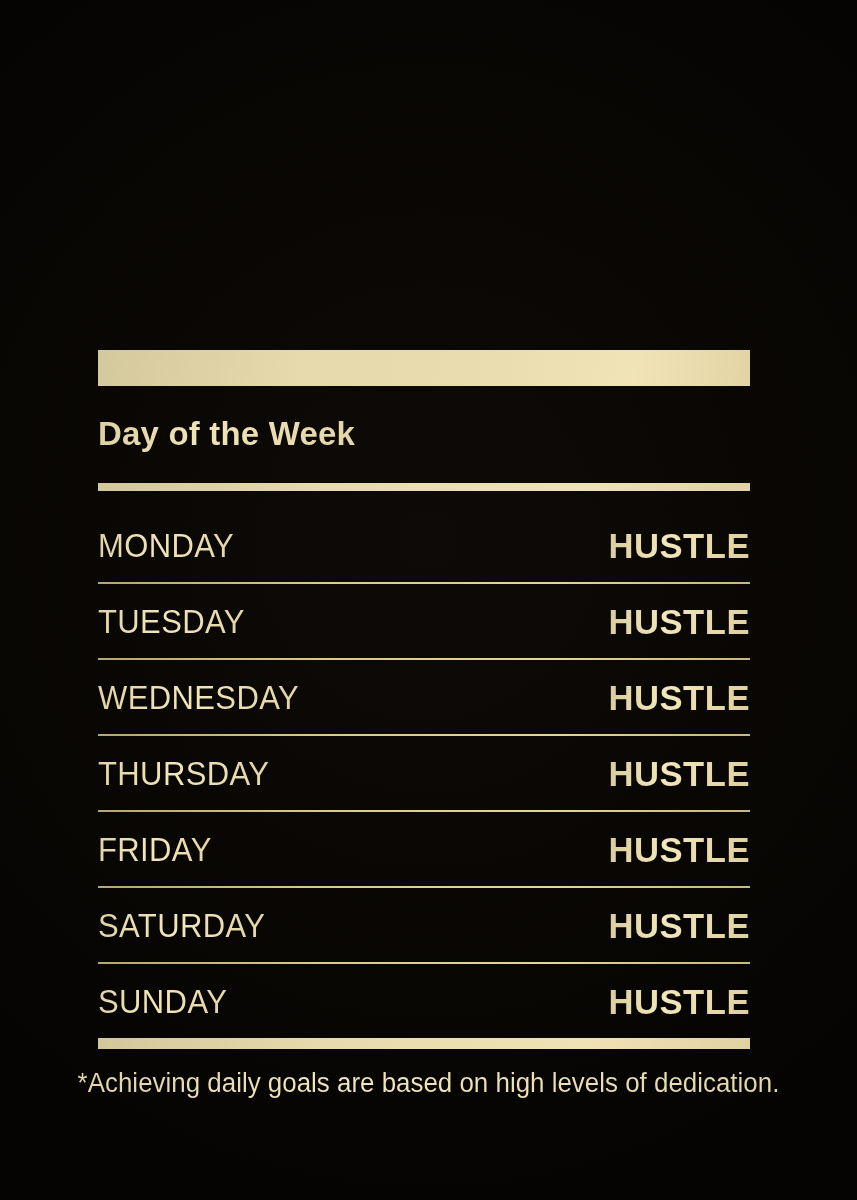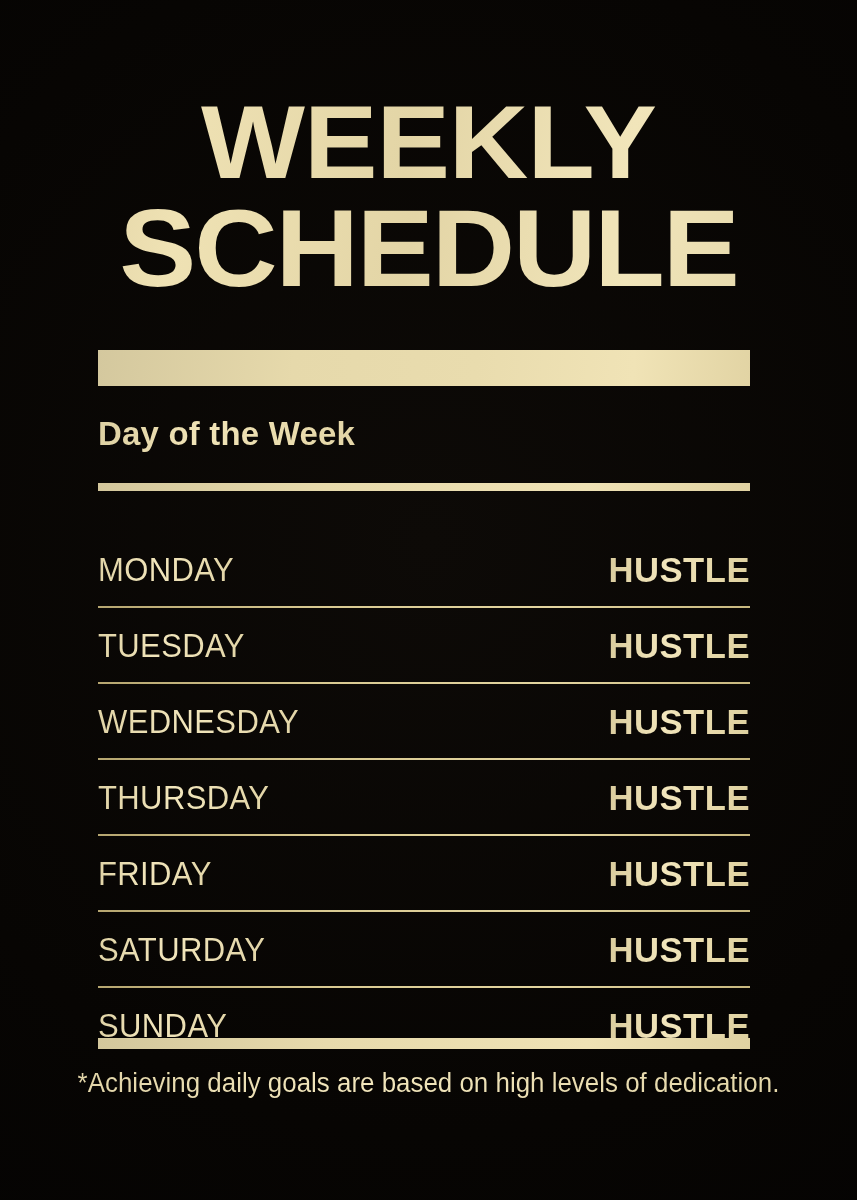--- a/index.html
+++ b/index.html
@@ -99,21 +99,21 @@
     -webkit-background-clip:text;
     background-clip:text;
     color:transparent;
     -webkit-text-fill-color:transparent;
   }
 
   
   .schedule {
     position:absolute;
     left:98px;
-    top:532px;
+    top:508px;
     width:652px;
   }
 
   .row {
     position:relative;
     height:76px;
     display:flex;
     align-items:center;
     justify-content:space-between;
   }
@@ -175,59 +175,55 @@
     color:transparent;
     -webkit-text-fill-color:transparent;
     white-space:nowrap;
   }
 </style>
 </head>
 <body>
 
 <div class="poster">
 
-  <div class="title-block">
-    <span class="title-line line1">WEEKLY</span>
-    <span class="title-line line2">SCHEDULE</span>
+
+  <div class="bar-thick"></div>
+
+  <div class="col-header">Day of the Week</div>
+
+  <div class="bar-medium"></div>
+
+  <div class="schedule">
+    <div class="row">
+      <span class="day">MONDAY</span>
+      <span class="task">HUSTLE</span>
+    </div>
+    <div class="row">
+      <span class="day">TUESDAY</span>
+      <span class="task">HUSTLE</span>
+    </div>
+    <div class="row">
+      <span class="day">WEDNESDAY</span>
+      <span class="task">HUSTLE</span>
+    </div>
+    <div class="row">
+      <span class="day">THURSDAY</span>
+      <span class="task">HUSTLE</span>
+    </div>
+    <div class="row">
+      <span class="day">FRIDAY</span>
+      <span class="task">HUSTLE</span>
+    </div>
+    <div class="row">
+      <span class="day">SATURDAY</span>
+      <span class="task">HUSTLE</span>
+    </div>
+    <div class="row">
+      <span class="day">SUNDAY</span>
+      <span class="task">HUSTLE</span>
+    </div>
   </div>
 
-  <div class="bar-thick"></div>
-
-  <div class="col-header">Day of the Week</div>
-
-  <div class="bar-medium"></div>
-
-  <div class="schedule">
-    <div class="row">
-      <span class="day">MONDAY</span>
-      <span class="task">HUSTLE</span>
-    </div>
-    <div class="row">
-      <span class="day">TUESDAY</span>
-      <span class="task">HUSTLE</span>
-    </div>
-    <div class="row">
-      <span class="day">WEDNESDAY</span>
-      <span class="task">HUSTLE</span>
-    </div>
-    <div class="row">
-      <span class="day">THURSDAY</span>
-      <span class="task">HUSTLE</span>
-    </div>
-    <div class="row">
-      <span class="day">FRIDAY</span>
-      <span class="task">HUSTLE</span>
-    </div>
-    <div class="row">
-      <span class="day">SATURDAY</span>
-      <span class="task">HUSTLE</span>
-    </div>
-    <div class="row">
-      <span class="day">SUNDAY</span>
-      <span class="task">HUSTLE</span>
-    </div>
-  </div>
-
   <div class="bar-bottom"></div>
 
   <div class="footnote">*Achieving daily goals are based on high levels of dedication.</div>
 
 </div>
 
 </body></html>

